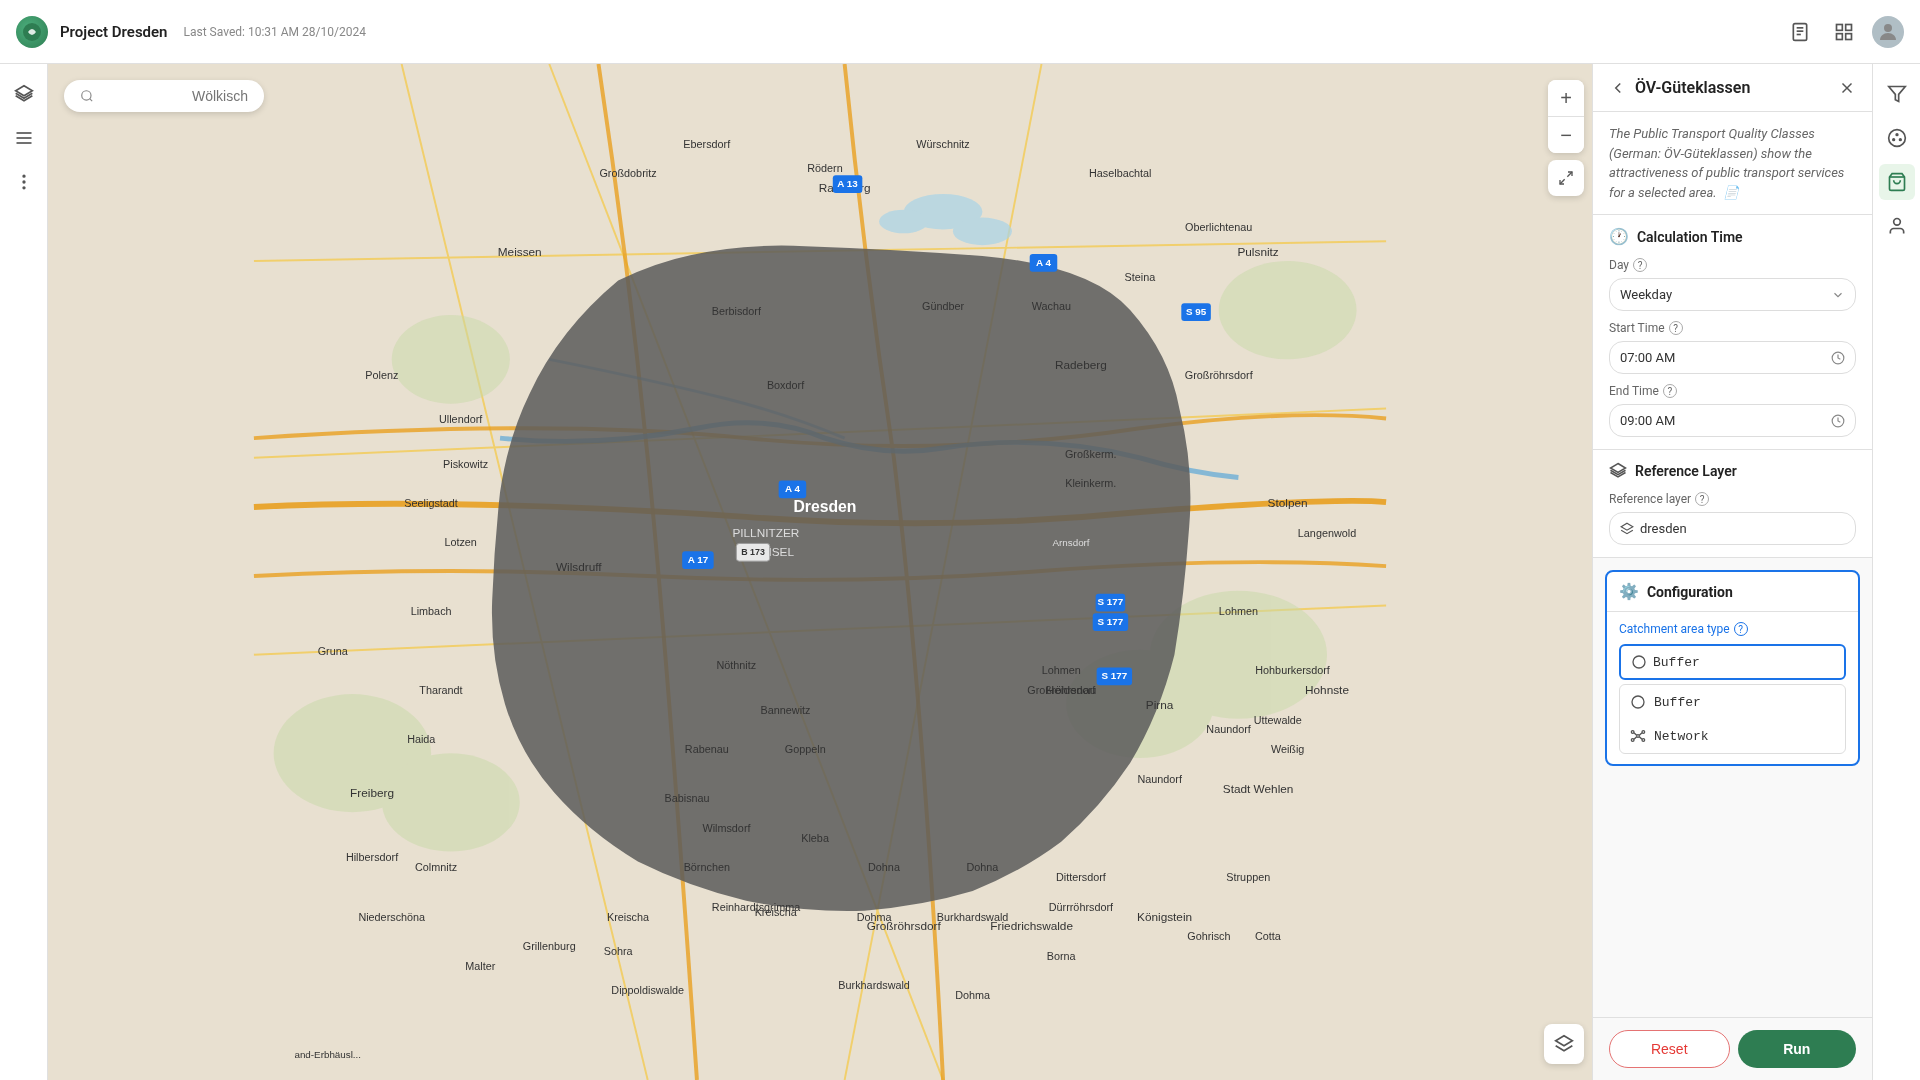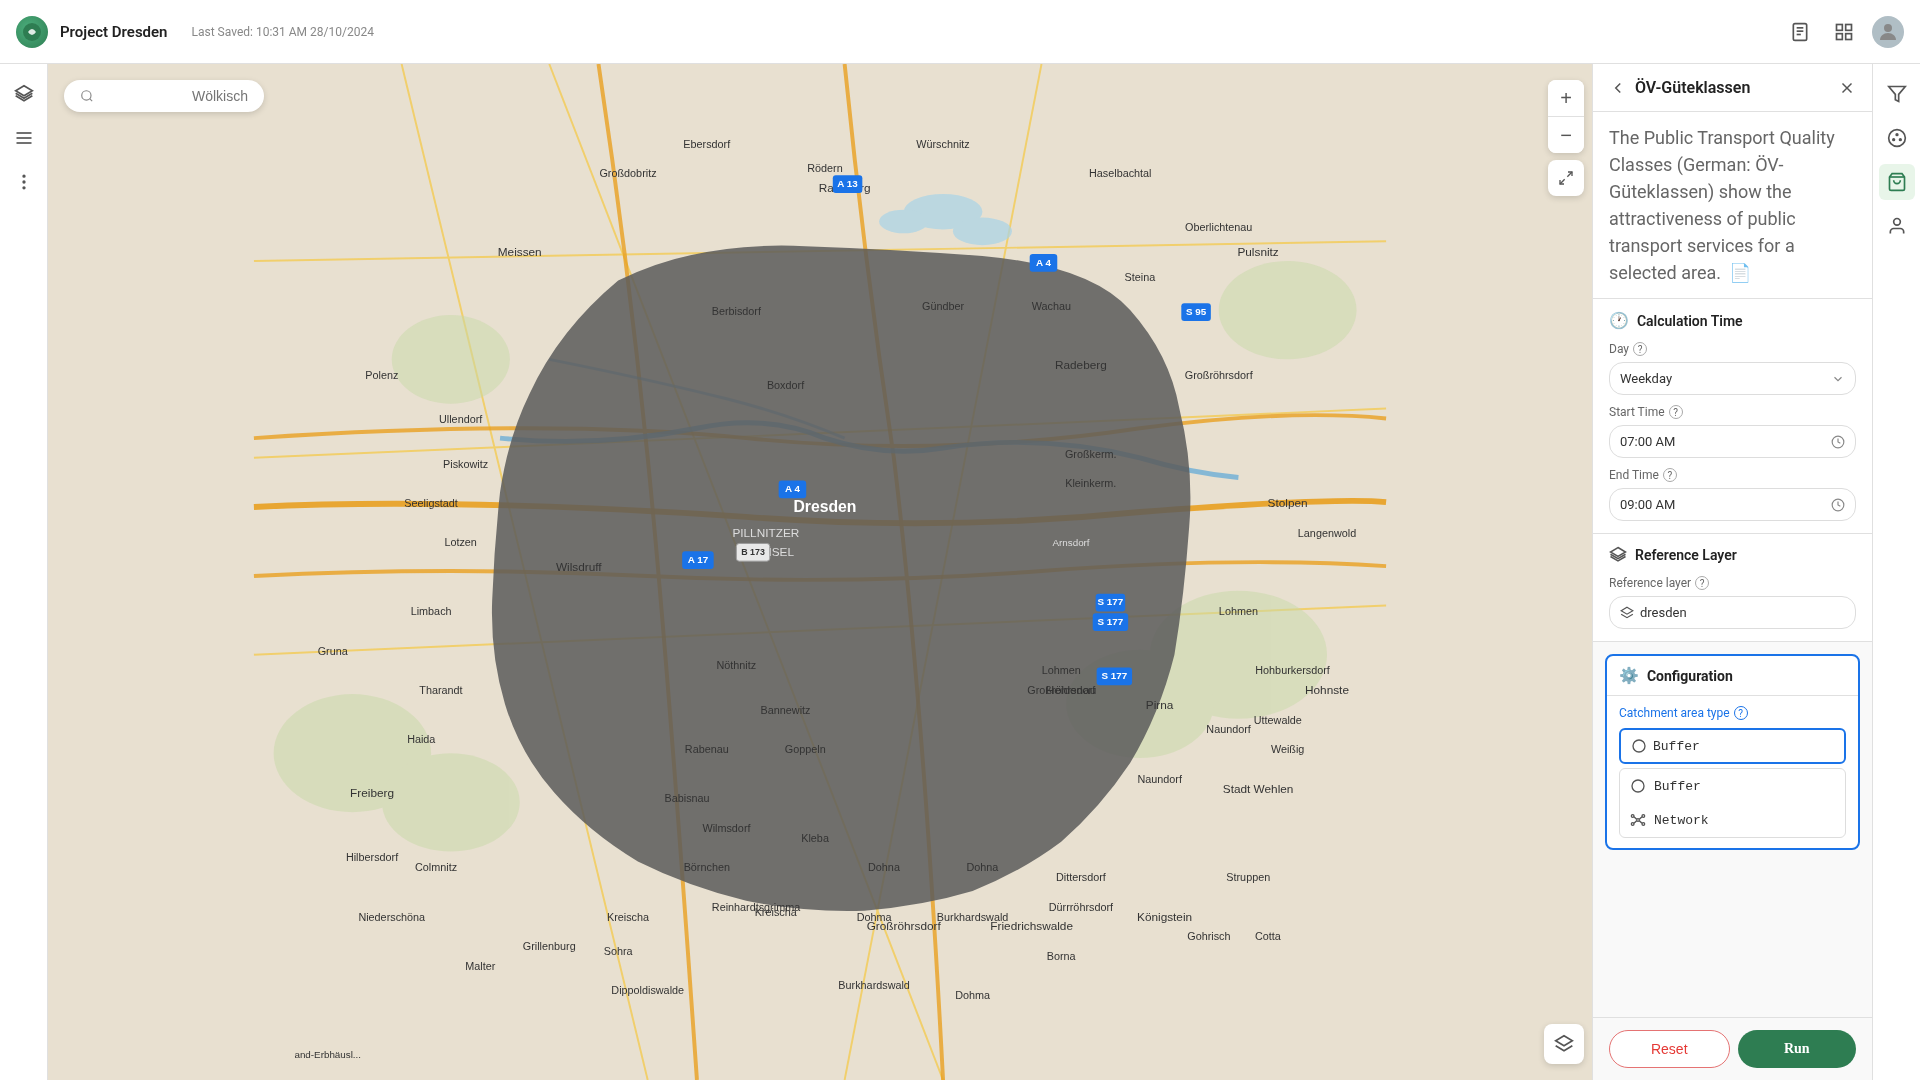--- a/index.html
+++ b/index.html
@@ -18,21 +18,21 @@
       flex-shrink: 0;
     }
     .topbar-logo {
       width: 32px; height: 32px;
       background: radial-gradient(circle at 40% 40%, #4caf7d, #2e7d52);
       border-radius: 50%;
       display: flex; align-items: center; justify-content: center;
       color: #fff; font-size: 14px; font-weight: bold;
     }
     .topbar-title { font-size: 15px; font-weight: 600; color: #222; }
-    .topbar-saved { font-size: 12px; color: #888; margin-left: 12px; }
+    .topbar-saved { font-size: 12px; color: #888; margin-left: 4px; }
     .topbar-actions { margin-left: auto; display: flex; gap: 12px; align-items: center; }
     .topbar-icon-btn {
       width: 32px; height: 32px;
       background: none; border: none; cursor: pointer;
       display: flex; align-items: center; justify-content: center;
       color: #555; font-size: 18px;
     }
     .avatar {
       width: 32px; height: 32px; border-radius: 50%;
       background: #b0bec5;
@@ -151,22 +151,23 @@
     }
     .panel-title { font-size: 16px; font-weight: 600; color: #222; flex: 1; }
     .panel-close-btn {
       background: none; border: none; cursor: pointer;
       color: #555; font-size: 18px;
       display: flex; align-items: center;
     }
 
     .panel-description {
       padding: 12px 16px;
-      font-size: 18px;
+      font-size: 13px;
       color: #666;
+      font-style: italic;
       line-height: 1.5;
       background: #fff;
       border-bottom: 1px solid #e0e0e0;
     }
 
     .panel-section {
       padding: 12px 16px;
       border-bottom: 1px solid #e0e0e0;
       background: #fff;
     }
@@ -288,21 +289,20 @@
     .btn-run {
       flex: 1;
       padding: 10px;
       border: none;
       border-radius: 24px;
       background: #2e7d52;
       color: #fff;
       font-size: 14px;
       cursor: pointer;
       font-weight: 600;
-      font-family: Liberation Serif, serif;
     }
 
     
     .far-right-toolbar {
       width: 48px;
       background: #fff;
       border-left: 1px solid #e0e0e0;
       display: flex;
       flex-direction: column;
       align-items: center;

